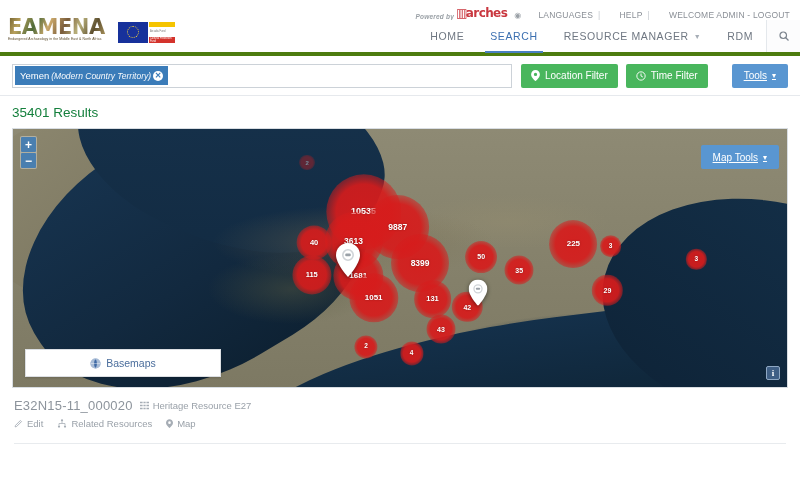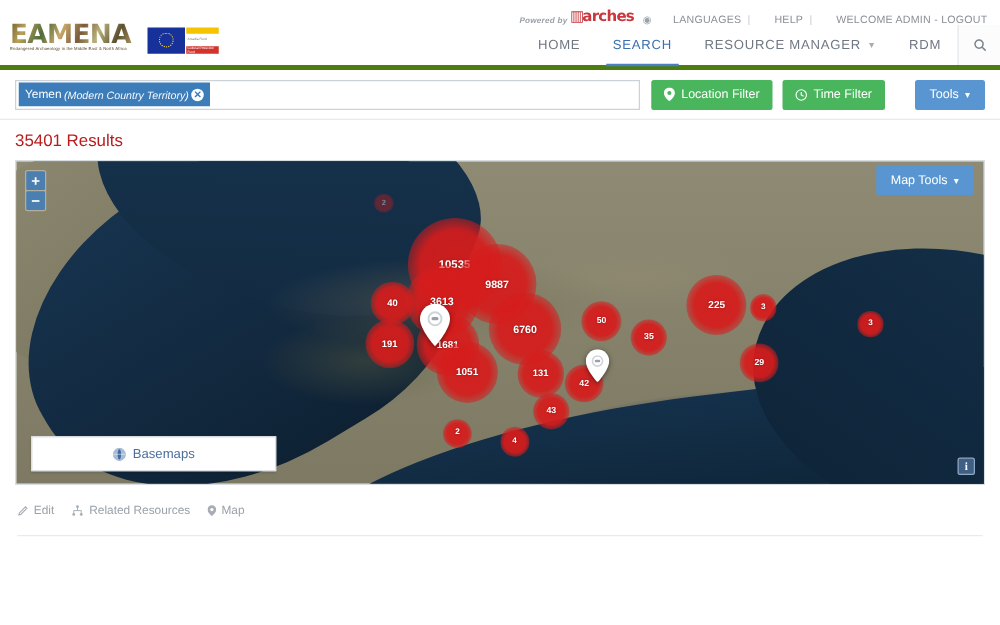--- a/index.html
+++ b/index.html
@@ -170,31 +170,31 @@
   }
   .btn {
     border: none; cursor: pointer;
     color: #fff; font-size: 10px;
     height: 24px; padding: 0 10px;
     border-radius: 2px;
     display: inline-flex; align-items: center; gap: 5px;
     font-family: "Liberation Sans", sans-serif;
   }
   .btn-green { background: #49b65d; }
-  .btn-blue  { background: #5996d1; padding: 0 12px; }
+  .btn-blue  { background: #5996d1; padding: 0 12px; text-decoration: underline; }
   .spacer-r { margin-left: auto; display:flex; align-items:center; gap:8px; }
   .gap-tools { margin-left: 16px; }
 
   
   .results-head {
     height: 32px;
     display: flex; align-items: center;
     padding: 0 12px;
     font-size: 13.5px;
-    color: #b91c1c;
+    color: #15803d;
     background:#fff;
   }
 
   
   .map-wrap {
     position: relative;
     margin: 0 12px;
     height: 260px;
     border: 1px solid #d8dde2;
     overflow: hidden;
@@ -278,21 +278,21 @@
     height: 15px; width:15px;
     background: #4a7fb0; color:#fff;
     display:flex; align-items:center; justify-content:center;
     font-size: 12px; font-weight:bold; line-height:1;
     cursor:pointer; border-radius:1px;
     margin-bottom: 1px;
   }
   .zoom-btn:last-child { margin-bottom:0; }
 
   .maptools {
-    position: absolute; right: 8px; top: 3px;
+    position: absolute; right: 8px; top: 16px;
   }
   .basemaps-panel {
     position:absolute; left: 12px; bottom: 10px;
     width: 196px; height: 28px;
     background: #fff;
     border: 1px solid #dcdfe3;
     display:flex; align-items:center; justify-content:center;
     gap: 5px;
     font-size: 10.5px; color:#4a6d9c;
     cursor: pointer;
@@ -486,24 +486,24 @@
       <div class="cluster" style="left: 49.7%; top: 38%; width: 63.8px; height: 63.8px; font-size: 8.5px;">
         <span>9887</span>
       </div>
       <div class="cluster" style="left: 44%; top: 43.5%; width: 58px; height: 58px; font-size: 8.5px;">
         <span>3613</span>
       </div>
       <div class="cluster" style="left: 38.9%; top: 44%; width: 34.8px; height: 34.8px; font-size: 7.5px;">
         <span>40</span>
       </div>
       <div class="cluster" style="left: 52.6%; top: 52%; width: 58px; height: 58px; font-size: 8.5px;">
-        <span>6760</span>
+        <span>8399</span>
       </div>
       <div class="cluster" style="left: 38.6%; top: 56.5%; width: 39.15px; height: 39.15px; font-size: 7.5px;">
-        <span>191</span>
+        <span>115</span>
       </div>
       <div class="cluster" style="left: 44.6%; top: 57%; width: 49.3px; height: 49.3px; font-size: 8px;">
         <span>1681</span>
       </div>
       <div class="cluster" style="left: 46.6%; top: 65.5%; width: 49.3px; height: 49.3px; font-size: 8px;">
         <span>1051</span>
       </div>
       <div class="cluster" style="left: 54.2%; top: 66%; width: 37.7px; height: 37.7px; font-size: 7.5px;">
         <span>131</span>
       </div>
@@ -559,20 +559,33 @@
       <path d="M12 1a11 11 0 0 0 0 22 11 11 0 0 0 0-22zm0 2c1.6 0 3 3.6 3 9s-1.4 9-3 9-3-3.6-3-9 1.4-9 3-9z" fill="#fff" opacity=".55"></path>
       <rect x="1" y="11" width="22" height="1.6" fill="#fff" opacity=".55"></rect>
     </svg>
     <span>Basemaps</span>
   </div>
 
   <div class="map-info">i</div>
 </div>
 
 <div class="result-row">
+  <div class="rr-title-line">
+    <span class="rr-title">E32N15-11_000020</span>
+    <span class="rr-type">
+      <svg width="9" height="9" viewBox="0 0 24 24" fill="#a6adb5">
+        <rect x="0" y="2" width="24" height="4"></rect>
+          <rect x="0" y="10" width="24" height="4"></rect>
+          <rect x="0" y="18" width="24" height="4"></rect>
+        <rect x="7" y="0" width="2.2" height="24" fill="#fff"></rect>
+          <rect x="15" y="0" width="2.2" height="24" fill="#fff"></rect>
+      </svg>
+      <span>Heritage Resource E27</span>
+    </span>
+  </div>
 
   <div class="rr-actions">
     <span class="rr-act">
       <svg width="9" height="9" viewBox="0 0 24 24" fill="none" stroke="#a6adb5" stroke-width="2.4">
         <path d="M3 21l4-1 13-13-3-3L4 17z"></path>
       </svg>
       <span>Edit</span>
     </span>
     <span class="rr-act">
       <svg width="10" height="9" viewBox="0 0 24 24" fill="#a6adb5">

